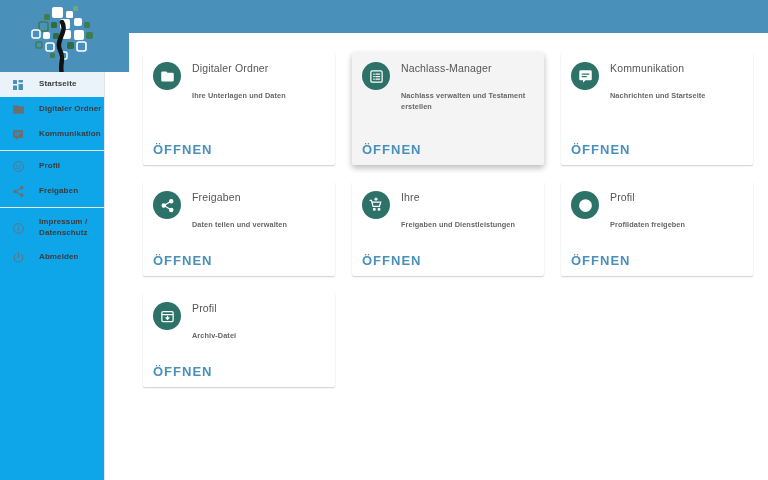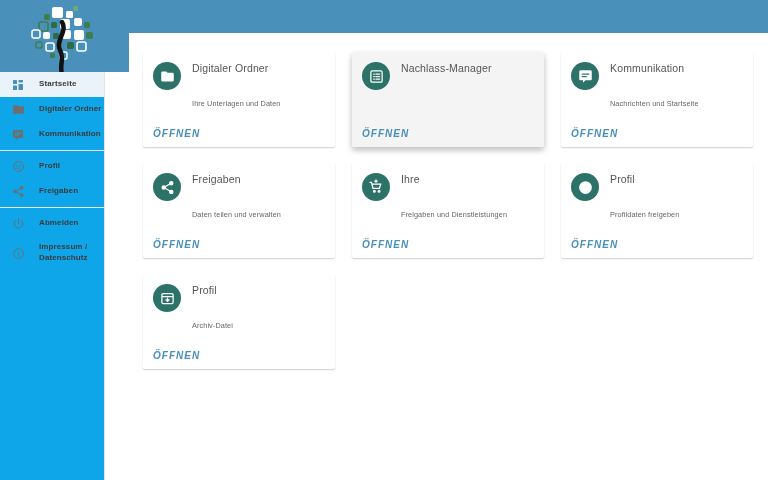--- a/index.html
+++ b/index.html
@@ -105,35 +105,34 @@
   }
   .card-text { margin-left: 11px; flex: 1; padding-top: 1px; }
   .card-title {
     font-size: 10.5px;
     color: #555555;
     font-weight: 400;
     line-height: 1.2;
     letter-spacing: .15px;
   }
   .card-desc {
-    margin-top: 24px;
+    margin-top: 16px;
     font-size: 7.3px;
     color: #666666;
     line-height: 1.5;
     letter-spacing: .1px;
-    font-weight: 400;
+    font-weight: 700;
   }
   .card-action {
     margin-top: auto;
     padding-top: 11px;
-    font-size: 10px;
+    font-size: 13px;
     letter-spacing: 1px;
     color: #4990bb;
     font-weight: 700;
-    font-style: italic;
   }
 </style>
 </head>
 <body>
 
 <div id="app">
 
   <div class="topbar">
     <div class="topbar-inner"></div>
   </div>
@@ -223,41 +222,41 @@
               <circle cx="6" cy="12" r="2.4" fill="currentColor"></circle>
               <circle cx="18" cy="19" r="2.4" fill="currentColor"></circle>
               <path d="M8.2 10.8 15.8 6.4M8.2 13.2l7.6 4.4" stroke-linecap="round"></path>
             </svg>
         </span>
         <span class="nav-label">Freigaben</span>
       </div>
 
       <div class="nav-divider"></div>
 
-      <div class="nav-item">
-        <span class="nav-ico">
-          <svg width="13" height="13" viewBox="0 0 24 24" fill="none" stroke="currentColor" stroke-width="1.8" stroke-linecap="round">
-              <path d="M12 3v9"></path>
-              <path d="M6.8 6.2a8 8 0 1 0 10.4 0"></path>
-            </svg>
-        </span>
-        <span class="nav-label">Abmelden</span>
-      </div>
-
       <div class="nav-item two-line">
         <span class="nav-ico">
           <svg width="13" height="13" viewBox="0 0 24 24" fill="none" stroke="currentColor" stroke-width="1.7">
               <circle cx="12" cy="12" r="9"></circle>
               <path d="M12 11v5" stroke-linecap="round"></path>
               <circle cx="12" cy="7.8" r="0.9" fill="currentColor" stroke="none"></circle>
             </svg>
         </span>
         <span class="nav-label">Impressum / Datenschutz</span>
       </div>
 
+      <div class="nav-item">
+        <span class="nav-ico">
+          <svg width="13" height="13" viewBox="0 0 24 24" fill="none" stroke="currentColor" stroke-width="1.8" stroke-linecap="round">
+              <path d="M12 3v9"></path>
+              <path d="M6.8 6.2a8 8 0 1 0 10.4 0"></path>
+            </svg>
+        </span>
+        <span class="nav-label">Abmelden</span>
+      </div>
+
     </div>
   </div>
 
   <div class="content">
     <div class="grid">
 
       <div class="card">
         <div class="card-top">
           <span class="card-icon">
             <svg width="15" height="15" viewBox="0 0 24 24" fill="currentColor">
@@ -275,20 +274,21 @@
       <div class="card hovered">
         <div class="card-top">
           <span class="card-icon">
             <svg width="15" height="15" viewBox="0 0 24 24" fill="none" stroke="currentColor" stroke-width="2">
                 <rect x="3" y="3" width="18" height="18" rx="2"></rect>
                 <path d="M7.5 8h1M7.5 12h1M7.5 16h1M11 8h6M11 12h6M11 16h6" stroke-linecap="round"></path>
               </svg>
           </span>
           <div class="card-text">
             <div class="card-title">Nachlass-Manager</div>
+            <div class="card-desc">Nachlass verwalten und Testament erstellen</div>
           </div>
         </div>
         <div class="card-action">ÖFFNEN</div>
       </div>
 
       <div class="card">
         <div class="card-top">
           <span class="card-icon">
             <svg width="15" height="15" viewBox="0 0 24 24" fill="currentColor">
                 <path d="M20 2H4a2 2 0 0 0-2 2v12a2 2 0 0 0 2 2h4v4l4-4h8a2 2 0 0 0 2-2V4a2 2 0 0 0-2-2z"></path>

